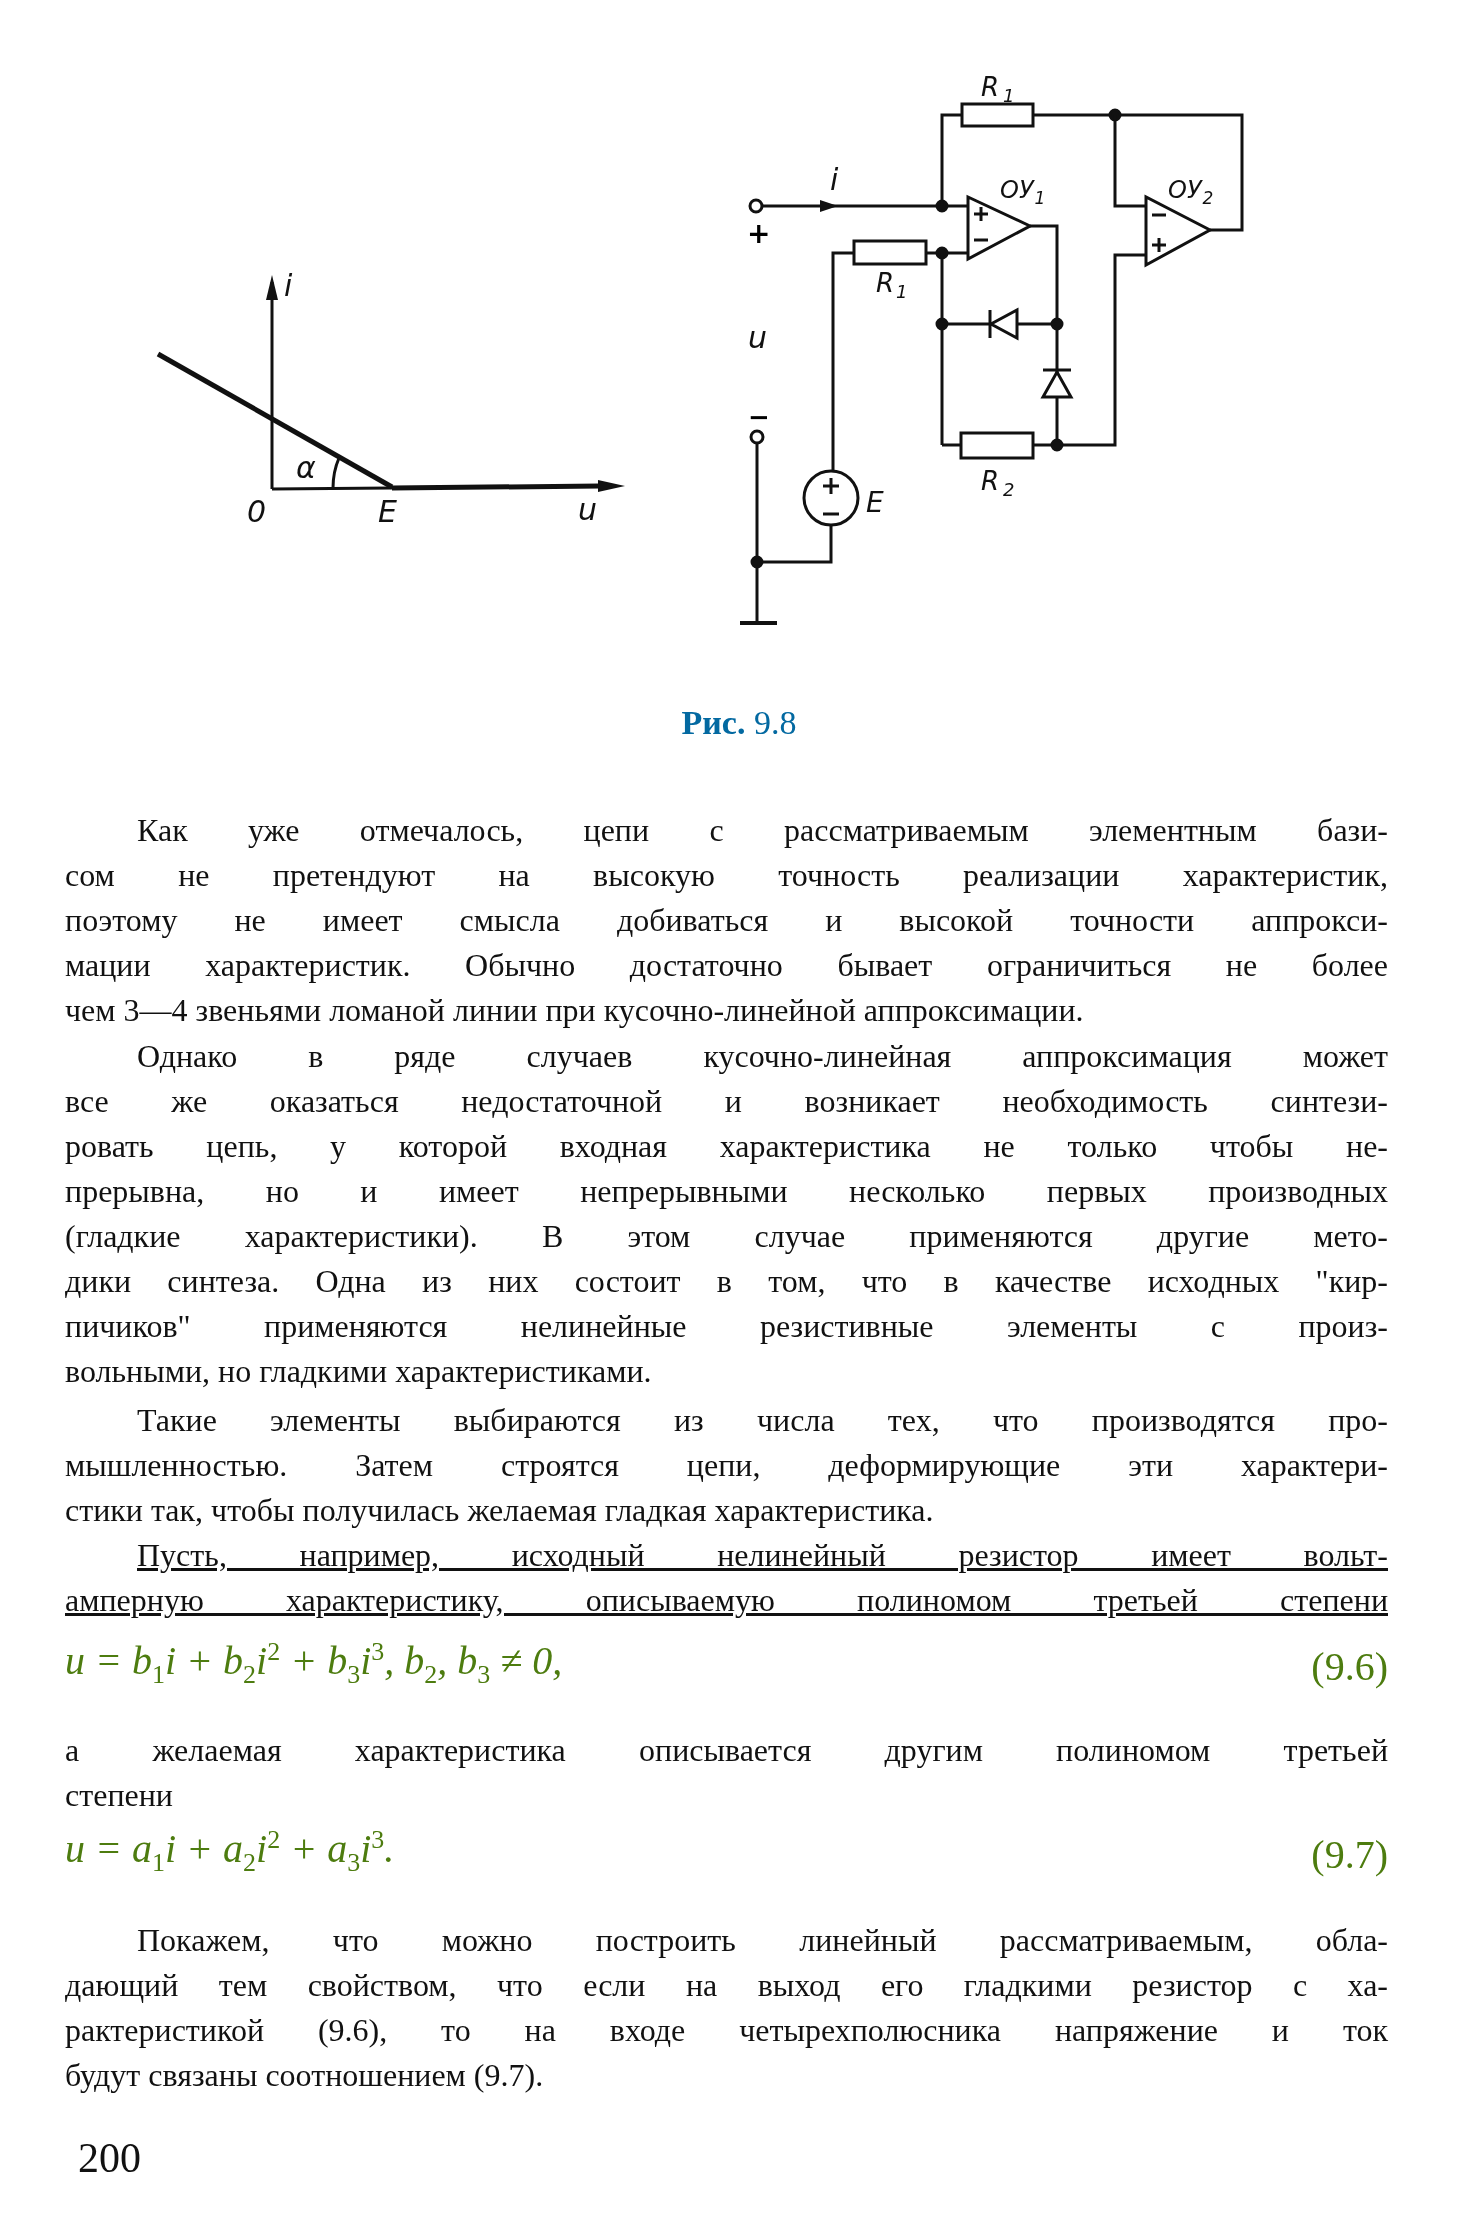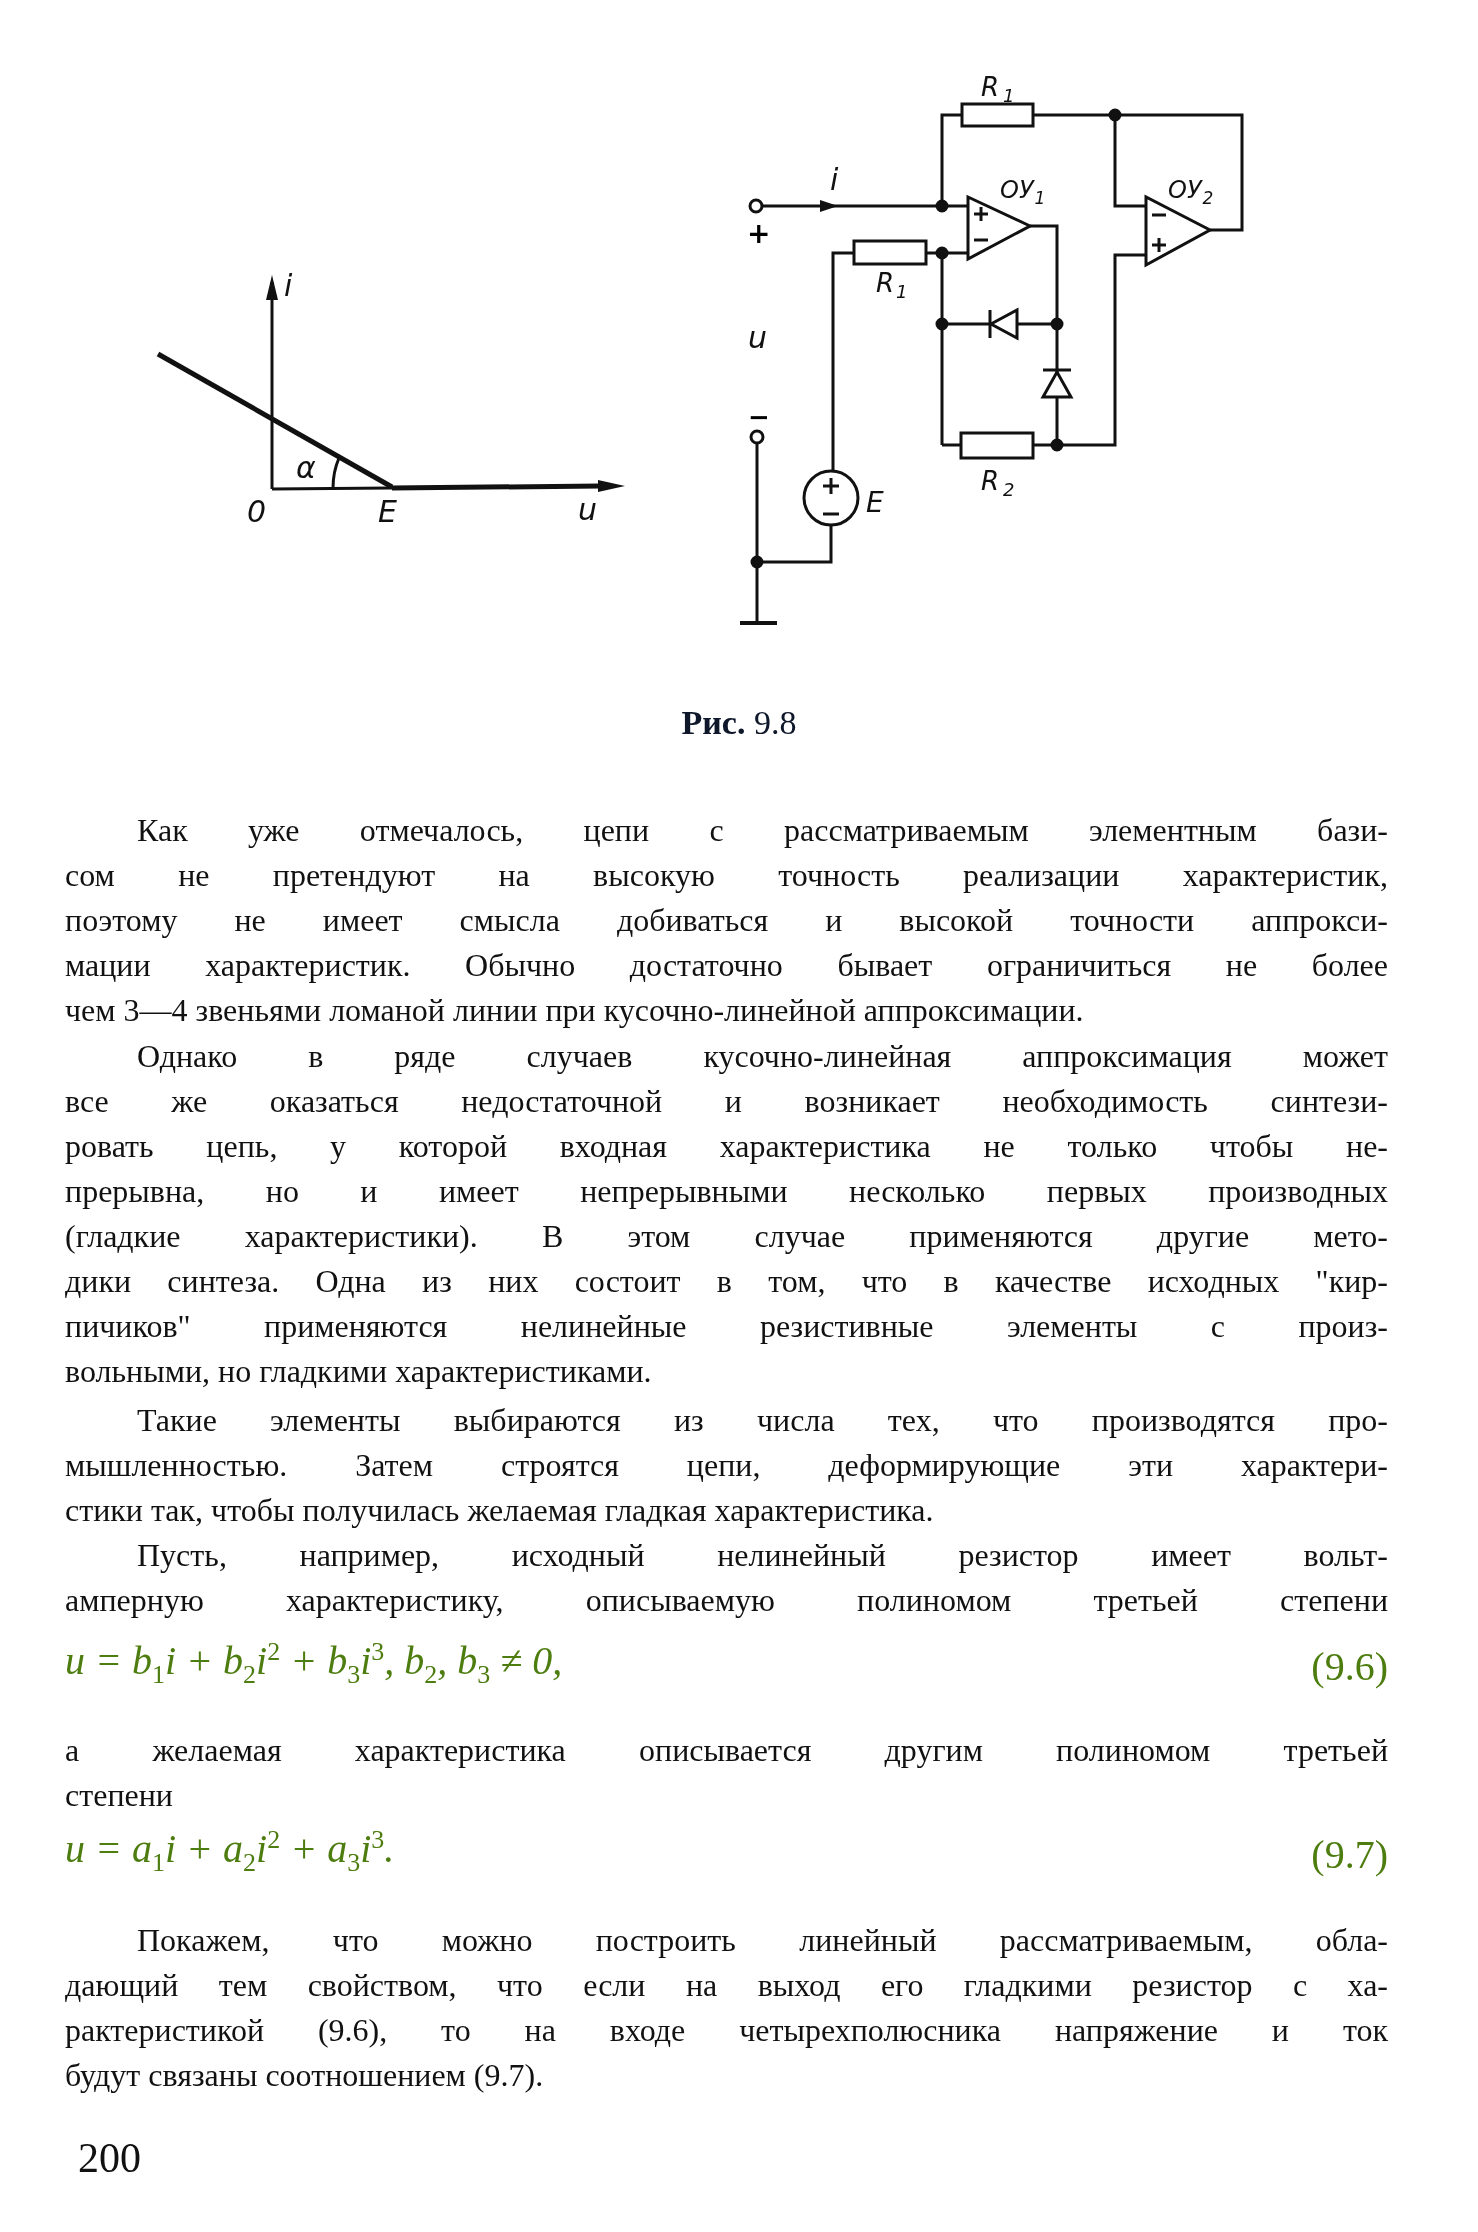--- a/index.html
+++ b/index.html
@@ -1,21 +1,21 @@
 <!DOCTYPE html>
 <html><head>
 <meta charset="utf-8">
 <style>
   html, body { margin:0; padding:0; background:#ffffff; }
   body { width:1478px; height:2232px; position:relative; overflow:hidden; color:#111; }
   .fig { position:absolute; left:0; top:0; width:1478px; height:680px; }
   .fig svg { position:absolute; left:0; top:0; }
   .lbl { font-family:"DejaVu Sans", sans-serif; font-style:italic; fill:#111; }
   .caption { position:absolute; top:704px; left:0; width:1478px; text-align:center;
-             font-family:"Liberation Serif", serif; font-size:34px; color:#0f172a; }
+             font-family:"Liberation Serif", serif; font-size:34px; color:#0369a1; }
   .caption b { font-weight:bold; }
   .text { position:absolute; left:65px; width:1323px;
           font-family:"Liberation Serif", serif; font-size:32px; line-height:45px;
           text-align:justify; color:#111; }
   .text .ind { display:inline-block; width:72px; }
   .line { display:block; text-align:justify; text-align-last:justify; white-space:nowrap; height:45px; }
   .line.last { text-align-last:left; }
   .eq { position:absolute; left:65px; width:1323px; height:50px;
         font-family:Liberation Serif, serif; font-size:40px; color:#4d7c0f; }
   .eq .math { position:absolute; left:0; bottom:0; font-style:italic; white-space:nowrap; }
@@ -143,21 +143,21 @@
   <span class="line">пичиков" применяются нелинейные резистивные элементы с произ-</span>
   <span class="line last">вольными, но гладкими характеристиками.</span>
 </div>
 
 <div class="text" style="top:1398px;">
   <span class="line" style="white-space: nowrap;"><span class="ind"></span><span>Такие элементы выбираются из числа тех, что производятся про-</span></span>
   <span class="line">мышленностью. Затем строятся цепи, деформирующие эти характери-</span>
   <span class="line last">стики так, чтобы получилась желаемая гладкая характеристика.</span>
 </div>
 
-<div class="text" style="top:1533px;">
+<div class="text" style="top:1533px;text-decoration:underline;">
   <span class="line" style="white-space: nowrap;"><span class="ind"></span><span>Пусть, например, исходный нелинейный резистор имеет вольт-</span></span>
   <span class="line">амперную характеристику, описываемую полиномом третьей степени</span>
 </div>
 
 <div class="eq" style="top:1640px;">
   <span class="math"><span>u = b</span><sub>1</sub><span>i + b</span><sub>2</sub><span>i</span><sup>2</sup><span> + b</span><sub>3</sub><span>i</span><sup>3</sup><span>,  b</span><sub>2</sub><span>, b</span><sub>3</sub><span> ≠ 0,</span></span>
   <span class="num">(9.6)</span>
 </div>
 
 <div class="text" style="top:1728px;">

